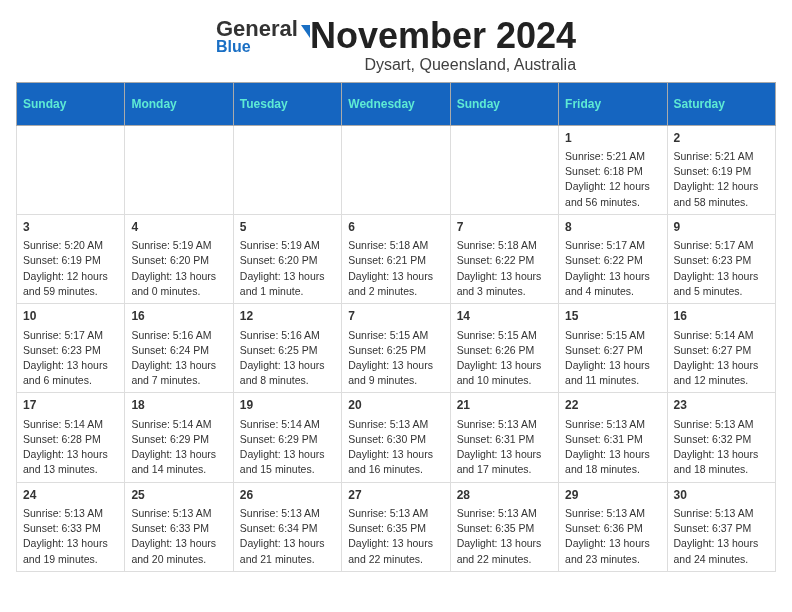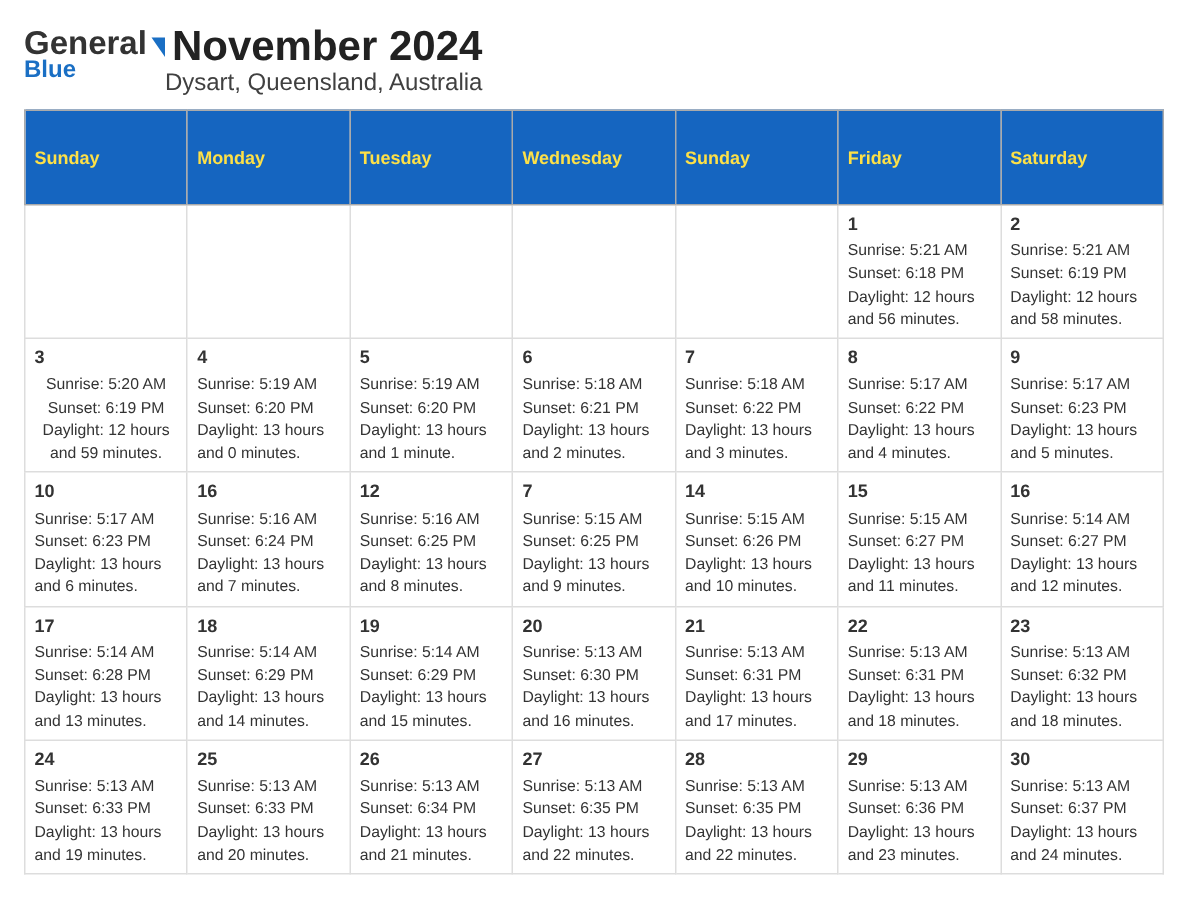--- a/index.html
+++ b/index.html
@@ -6,55 +6,55 @@
     body {
       font-family: Arial, sans-serif;
       background: #fff;
       width: 792px;
       min-height: 612px;
       padding: 16px;
     }
     .header {
       display: flex;
       align-items: flex-start;
-      justify-content: flex-start;
+      justify-content: center;
       margin-bottom: 8px;
     }
     .logo {
       display: flex;
       flex-direction: column;
       align-items: flex-start;
     }
     .logo-line {
       display: flex;
       align-items: center;
     }
     .title-block {
       text-align: right;
     }
     .month-title {
-      font-size: 28px;
+      font-size: 36px;
       font-weight: bold;
       color: #222;
       line-height: 1.1;
     }
     .location {
       font-size: 16px;
       color: #404040;
     }
     table {
       width: 100%;
       border-collapse: collapse;
       font-size: 11px;
     }
     thead tr th {
       background: #1565c0;
-      color: #fde047;
+      color: #5eead4;
       text-align: left;
-      padding: 24px 6px;
+      padding: 14px 6px;
       font-size: 12px;
       font-weight: bold;
       border: 1px solid #aaa;
     }
     tbody tr td {
       vertical-align: top;
       padding: 4px 6px;
       border: 1px solid #ddd;
       min-height: 80px;
       height: 80px;
@@ -125,21 +125,21 @@
         <td>
           <span class="day-num">2</span>
           <div class="day-info" style="white-space: pre-line;">Sunrise: 5:21 AM
 Sunset: 6:19 PM
 Daylight: 12 hours and 58 minutes.</div>
         </td>
       </tr>
       <tr>
         <td>
           <span class="day-num">3</span>
-          <div class="day-info" style="white-space: pre-line; text-align: center;">Sunrise: 5:20 AM
+          <div class="day-info" style="white-space: pre-line;">Sunrise: 5:20 AM
 Sunset: 6:19 PM
 Daylight: 12 hours and 59 minutes.</div>
         </td>
         <td>
           <span class="day-num">4</span>
           <div class="day-info" style="white-space: pre-line;">Sunrise: 5:19 AM
 Sunset: 6:20 PM
 Daylight: 13 hours and 0 minutes.</div>
         </td>
         <td>

